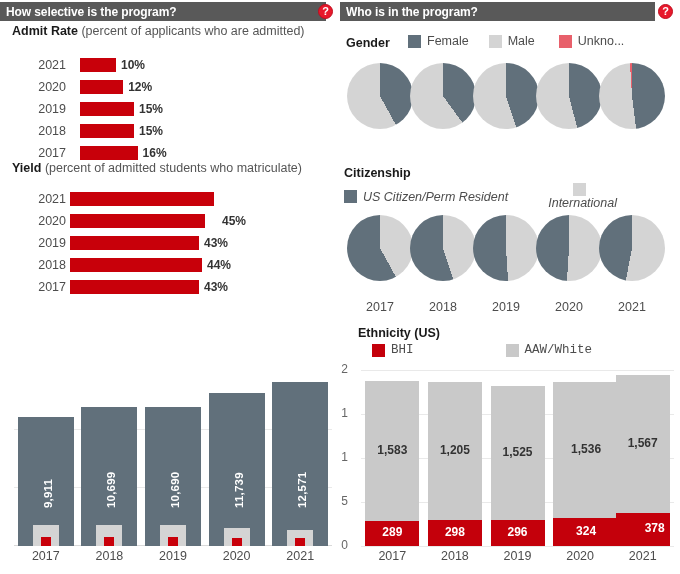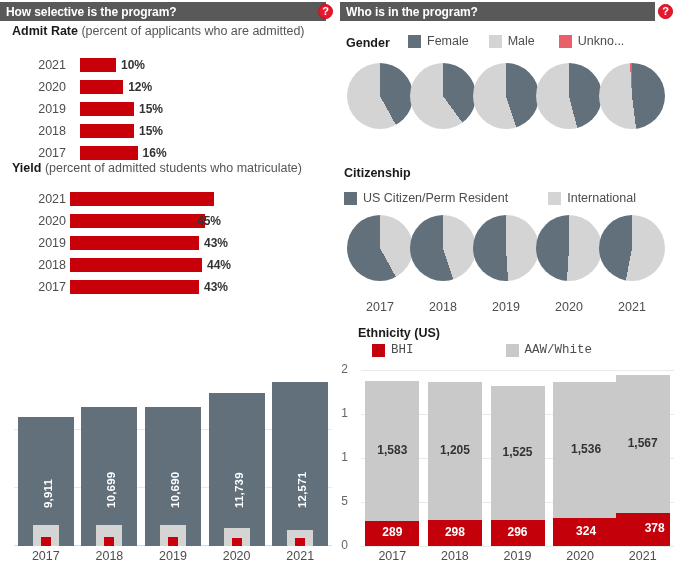--- a/index.html
+++ b/index.html
@@ -152,21 +152,21 @@
   </div>
 
   <div id="yield-rows">
       <div class="hb-row" style="left: 18px; top: 190px; width: 300px;">
         <div class="hb-year">2021</div>
         <div class="hb-bar" style="left: 52px; width: 144px; background: rgb(200, 0, 10);"></div>
       </div>
       <div class="hb-row" style="left: 18px; top: 212px; width: 300px;">
         <div class="hb-year">2020</div>
         <div class="hb-bar" style="left: 52px; width: 135px; background: rgb(200, 0, 10);"></div>
-        <div class="hb-val" style="left: 179px;">45%</div>
+        <div class="hb-val" style="left: 204px;">45%</div>
       </div>
       <div class="hb-row" style="left: 18px; top: 234px; width: 300px;">
         <div class="hb-year">2019</div>
         <div class="hb-bar" style="left: 52px; width: 129px; background: rgb(200, 0, 10);"></div>
         <div class="hb-val" style="left: 186px;">43%</div>
       </div>
       <div class="hb-row" style="left: 18px; top: 256px; width: 300px;">
         <div class="hb-year">2018</div>
         <div class="hb-bar" style="left: 52px; width: 132px; background: rgb(200, 0, 10);"></div>
         <div class="hb-val" style="left: 189px;">44%</div>
@@ -239,26 +239,26 @@
     </div>
   <div id="gender-pies">
       <div class="pie" style="width: 66px; height: 66px; left: 347px; top: 63px; background: conic-gradient(rgb(97, 112, 123) 0deg, rgb(97, 112, 123) 151.2deg, rgb(212, 212, 212) 151.2deg, rgb(212, 212, 212) 360deg, rgb(232, 96, 107) 360deg, rgb(232, 96, 107) 360deg);"></div>
       <div class="pie" style="width: 66px; height: 66px; left: 410px; top: 63px; background: conic-gradient(rgb(97, 112, 123) 0deg, rgb(97, 112, 123) 144deg, rgb(212, 212, 212) 144deg, rgb(212, 212, 212) 360deg, rgb(232, 96, 107) 360deg, rgb(232, 96, 107) 360deg);"></div>
       <div class="pie" style="width: 66px; height: 66px; left: 473px; top: 63px; background: conic-gradient(rgb(97, 112, 123) 0deg, rgb(97, 112, 123) 162deg, rgb(212, 212, 212) 162deg, rgb(212, 212, 212) 360deg, rgb(232, 96, 107) 360deg, rgb(232, 96, 107) 360deg);"></div>
       <div class="pie" style="width: 66px; height: 66px; left: 536px; top: 63px; background: conic-gradient(rgb(97, 112, 123) 0deg, rgb(97, 112, 123) 165.6deg, rgb(212, 212, 212) 165.6deg, rgb(212, 212, 212) 360deg, rgb(232, 96, 107) 360deg, rgb(232, 96, 107) 360deg);"></div>
       <div class="pie" style="width: 66px; height: 66px; left: 599px; top: 63px; background: conic-gradient(rgb(97, 112, 123) 0deg, rgb(97, 112, 123) 172.8deg, rgb(212, 212, 212) 172.8deg, rgb(212, 212, 212) 356.4deg, rgb(232, 96, 107) 356.4deg, rgb(232, 96, 107) 360deg);"></div>
     </div>
 
   <div class="sec-title" style="left:344px;top:166px;">Citizenship</div>
-  <div class="legend" id="citizenship-legend" style="left:344px;top:191px;">
+  <div class="legend" id="citizenship-legend" style="left:344px;top:183px;font-style:italic;">
       <div class="item">
         <span class="sw" style="background: rgb(97, 112, 123);"></span>
         <span class="lbl">US Citizen/Perm Resident</span>
       </div>
-      <div class="item" style="margin-left: 40px;">
+      <div class="item" style="margin-left: 40px; flex-direction: column;">
         <span class="sw" style="background: rgb(212, 212, 212);"></span>
         <span class="lbl">International</span>
       </div>
     </div>
   <div id="citizenship-pies">
       <div class="pie" style="width: 66px; height: 66px; left: 347px; top: 215px; background: conic-gradient(rgb(212, 212, 212) 0deg, rgb(212, 212, 212) 151.2deg, rgb(97, 112, 123) 151.2deg, rgb(97, 112, 123) 360deg);"></div>
       <div class="pie" style="width: 66px; height: 66px; left: 410px; top: 215px; background: conic-gradient(rgb(212, 212, 212) 0deg, rgb(212, 212, 212) 162deg, rgb(97, 112, 123) 162deg, rgb(97, 112, 123) 360deg);"></div>
       <div class="pie" style="width: 66px; height: 66px; left: 473px; top: 215px; background: conic-gradient(rgb(212, 212, 212) 0deg, rgb(212, 212, 212) 176.4deg, rgb(97, 112, 123) 176.4deg, rgb(97, 112, 123) 360deg);"></div>
       <div class="pie" style="width: 66px; height: 66px; left: 536px; top: 215px; background: conic-gradient(rgb(212, 212, 212) 0deg, rgb(212, 212, 212) 183.6deg, rgb(97, 112, 123) 183.6deg, rgb(97, 112, 123) 360deg);"></div>
       <div class="pie" style="width: 66px; height: 66px; left: 599px; top: 215px; background: conic-gradient(rgb(212, 212, 212) 0deg, rgb(212, 212, 212) 190.8deg, rgb(97, 112, 123) 190.8deg, rgb(97, 112, 123) 360deg);"></div>

